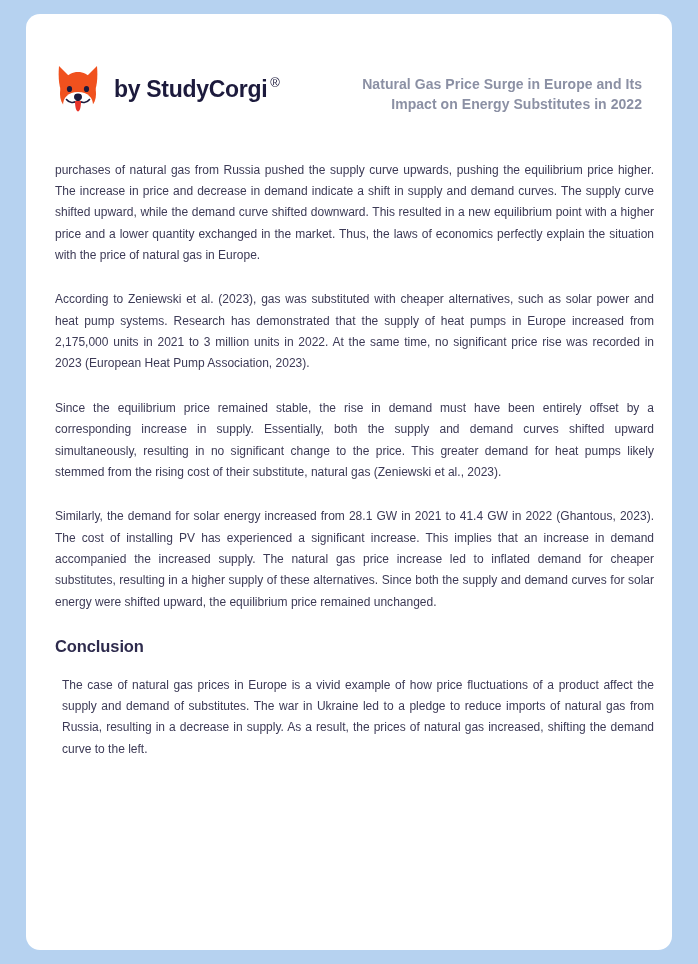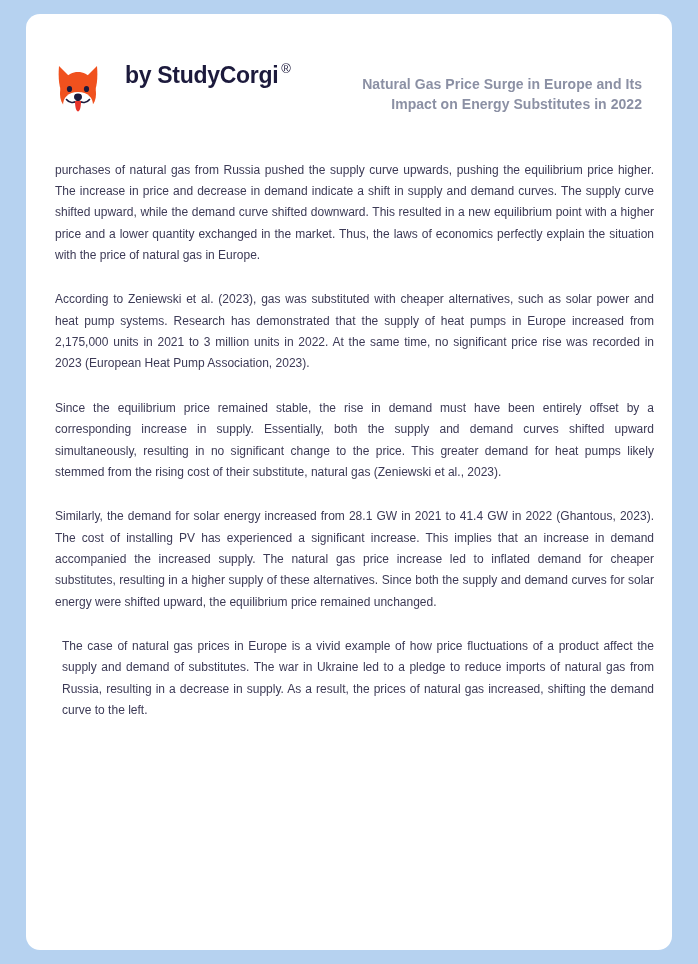--- a/index.html
+++ b/index.html
@@ -32,21 +32,22 @@
 
   
   .doc-header {
     display: flex;
     align-items: flex-start;
     justify-content: space-between;
     padding: 46px 18px 0 29px;
   }
   .brand {
     display: flex;
-    gap: 24px;
+    align-items: center;
+    gap: 13px;
     padding-top: 4px;
   }
   .corgi-logo {
     width: 46px;
     height: 50px;
     flex: 0 0 auto;
     display: block;
   }
   .wordmark {
     display: flex;
@@ -156,17 +157,18 @@
         <div class="header-title">Natural Gas Price Surge in Europe and Its Impact on Energy Substitutes in 2022</div>
       </div>
 
     </div>
 
     <div class="doc-body">
       <p>purchases of natural gas from Russia pushed the supply curve upwards, pushing the equilibrium price higher. The increase in price and decrease in demand indicate a shift in supply and demand curves. The supply curve shifted upward, while the demand curve shifted downward. This resulted in a new equilibrium point with a higher price and a lower quantity exchanged in the market. Thus, the laws of economics perfectly explain the situation with the price of natural gas in Europe.</p>
       <p>According to Zeniewski et al. (2023), gas was substituted with cheaper alternatives, such as solar power and heat pump systems. Research has demonstrated that the supply of heat pumps in Europe increased from 2,175,000 units in 2021 to 3 million units in 2022. At the same time, no significant price rise was recorded in 2023 (European Heat Pump Association, 2023).</p>
       <p>Since the equilibrium price remained stable, the rise in demand must have been entirely offset by a corresponding increase in supply. Essentially, both the supply and demand curves shifted upward simultaneously, resulting in no significant change to the price. This greater demand for heat pumps likely stemmed from the rising cost of their substitute, natural gas (Zeniewski et al., 2023).</p>
       <p>Similarly, the demand for solar energy increased from 28.1 GW in 2021 to 41.4 GW in 2022 (Ghantous, 2023). The cost of installing PV has experienced a significant increase. This implies that an increase in demand accompanied the increased supply. The natural gas price increase led to inflated demand for cheaper substitutes, resulting in a higher supply of these alternatives. Since both the supply and demand curves for solar energy were shifted upward, the equilibrium price remained unchanged.</p>
+      <h2 class="section-heading">Conclusion</h2>
       <p class="last-para">The case of natural gas prices in Europe is a vivid example of how price fluctuations of a product affect the supply and demand of substitutes. The war in Ukraine led to a pledge to reduce imports of natural gas from Russia, resulting in a decrease in supply. As a result, the prices of natural gas increased, shifting the demand curve to the left.</p>
     </div>
 
   </div>
 </div>
 
 </body></html>

